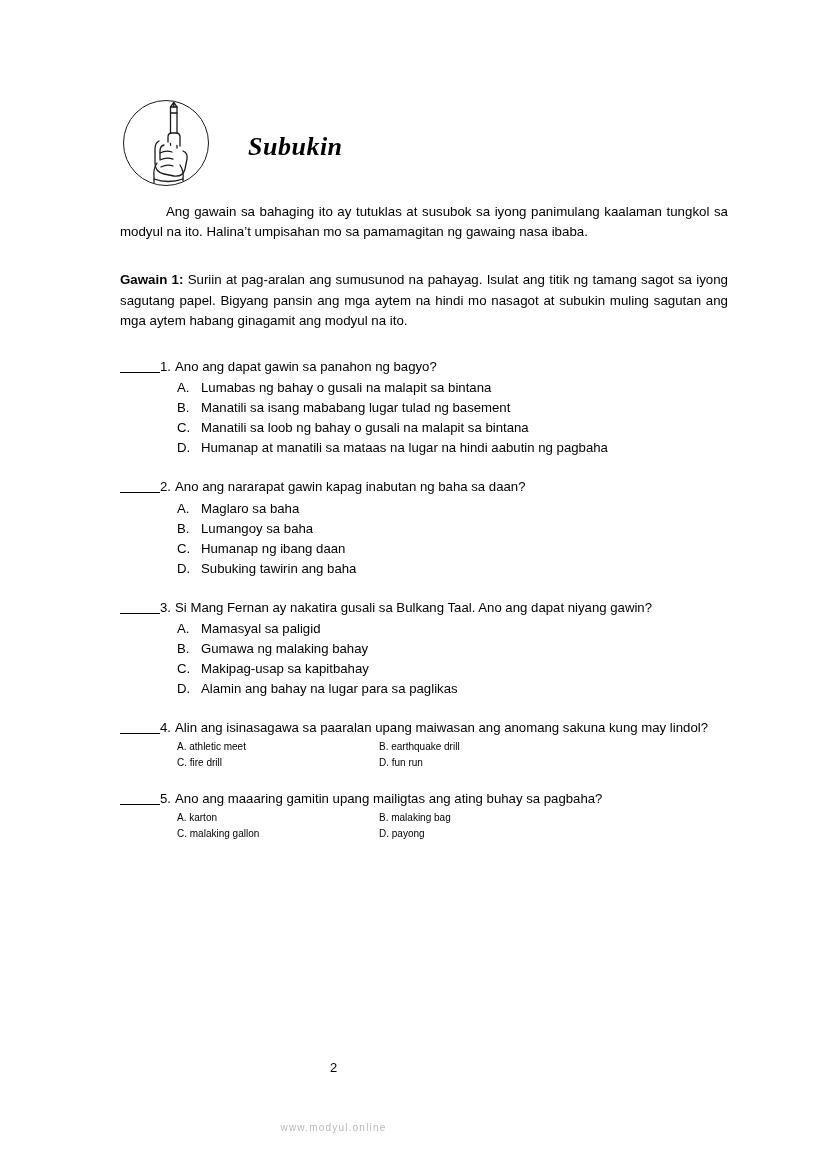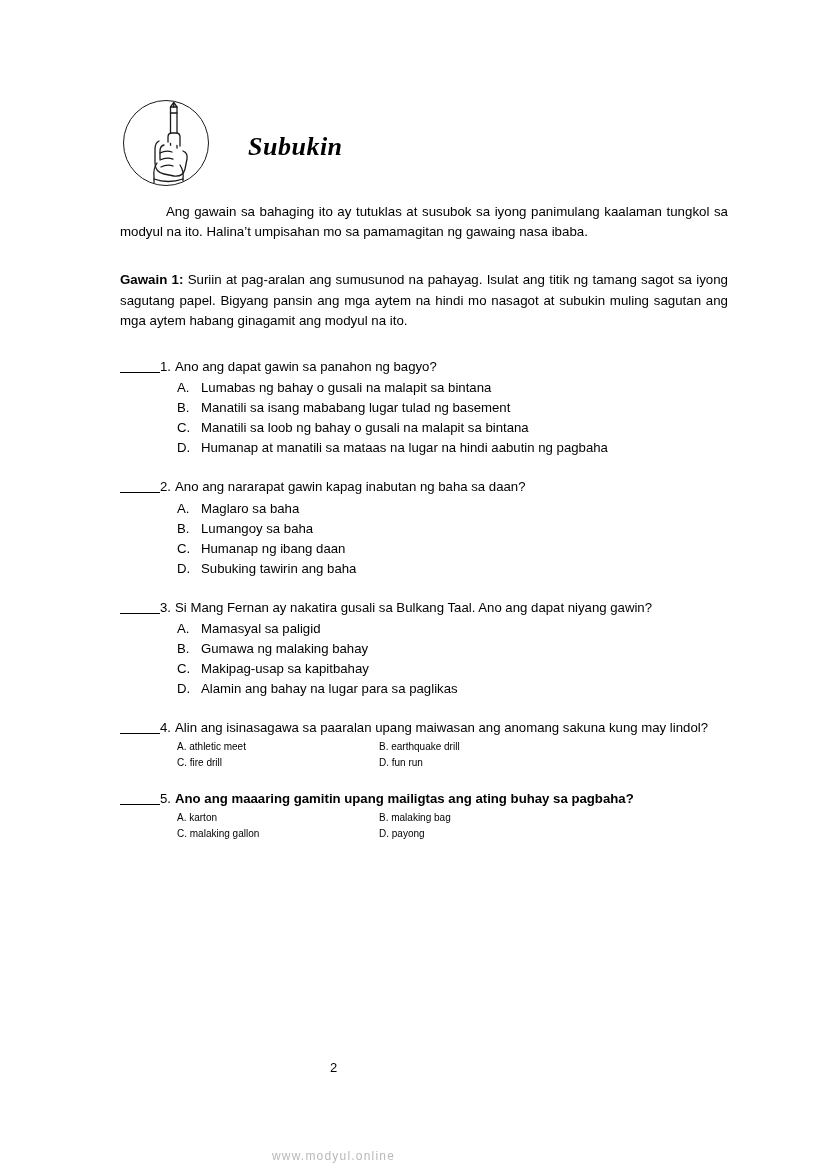--- a/index.html
+++ b/index.html
@@ -152,24 +152,23 @@
     top: 1060px;
     text-align: center;
     font-size: 13px;
   }
   .watermark {
     position: absolute;
     left: 0;
     right: 0;
     top: 1122px;
     text-align: center;
-    font-size: 12px;
+    font-size: 10px;
     color: #b9b9b9;
     letter-spacing: 1.2px;
-    margin-top: 27px;
   }
 </style>
 </head>
 <body>
 
 <div class="page">
 
   <div class="content">
 
     <div class="header">
@@ -297,21 +296,21 @@
               <span class="c1">C. fire drill</span>
               <span class="c2">D. fun run</span>
             </li>
         </ul>
       </div>
 
       <div class="q-block">
         <div class="q-stem">
           <span class="q-blank"></span>
           <span class="q-num">5.</span>
-          <span class="q-text nojust" style="padding-left:4px;font-weight:bold;">Ano ang maaaring gamitin upang mailigtas ang ating buhay sa pagbaha?</span>
+          <span class="q-text nojust" style="padding-left:4px;">Ano ang maaaring gamitin upang mailigtas ang ating buhay sa pagbaha?</span>
         </div>
         <ul class="opts-2col">
           <li>
               <span class="c1">A.   karton</span>
               <span class="c2">B. malaking bag</span>
             </li>
           <li>
               <span class="c1">C. malaking gallon</span>
               <span class="c2">D. payong</span>
             </li>

